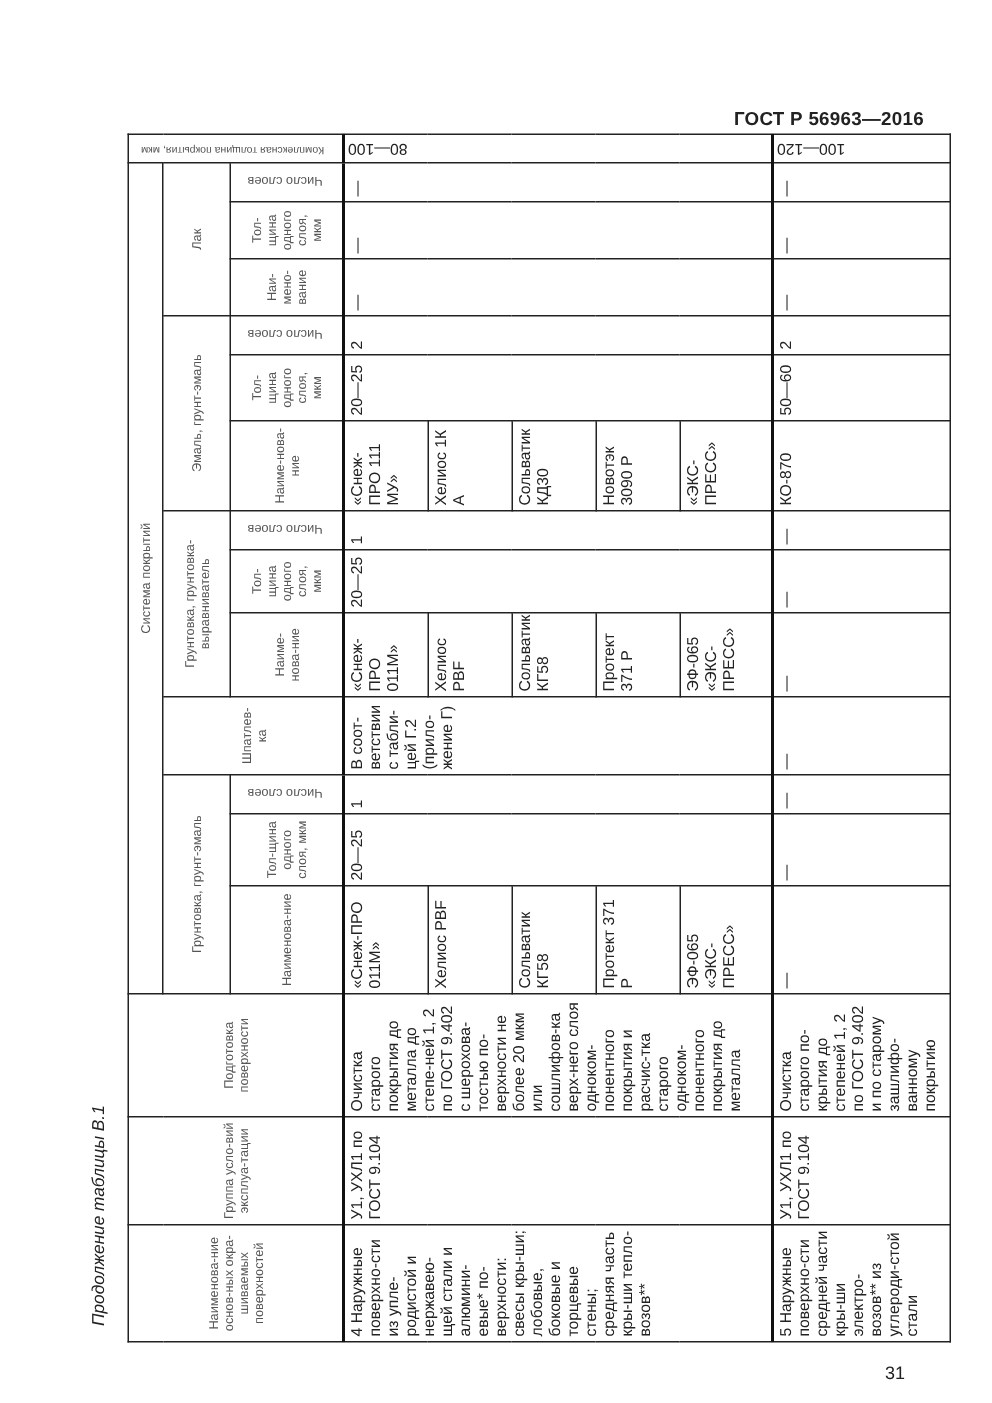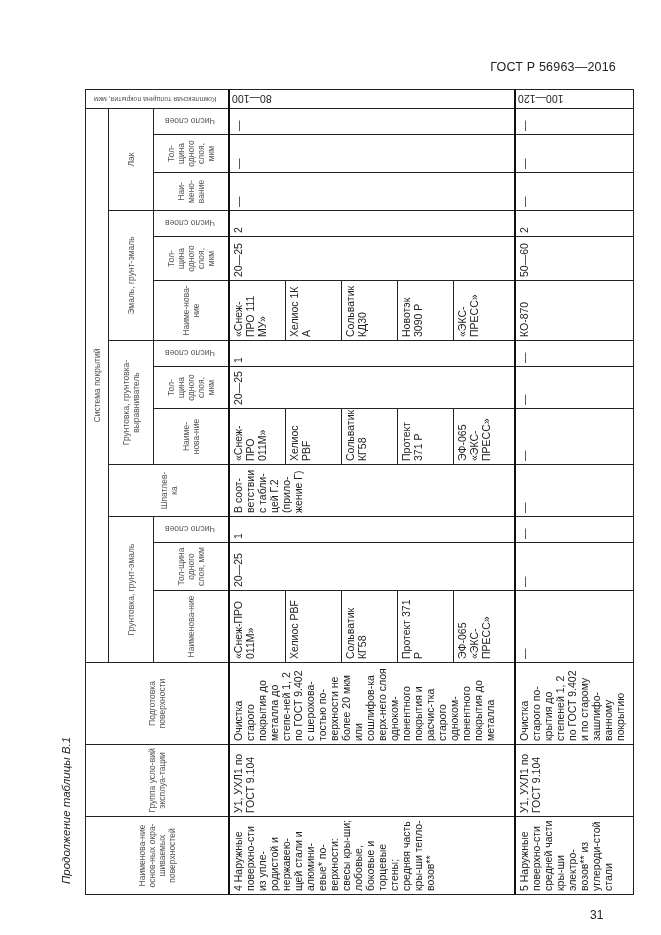--- a/index.html
+++ b/index.html
@@ -1,18 +1,18 @@
 <!DOCTYPE html>
 <html><head>
 <meta charset="utf-8">
 <style>
   html, body { margin:0; padding:0; background:#fff; }
   body { width:661px; height:935px; position:relative; overflow:hidden;
          font-family:"Liberation Sans", sans-serif; color:#222; }
-  .doc-code { position:absolute; top:60px; right:45px; font-weight:normal; font-size:12.5px; letter-spacing:0.2px;text-align:center; }
+  .doc-code { position:absolute; top:72px; right:45px; font-weight:bold; font-size:12.5px; letter-spacing:0.2px;text-align:center; }
   .page-num { position:absolute; top:908px; left:590px; font-size:12px; }
   .caption { position:absolute; left:60px; top:884px; transform-origin:0 0; transform:rotate(-90deg);
              font-style:italic; font-size:11.5px; white-space:nowrap; }
   
   .rot { position:absolute; left:85px; top:895px; width:805px; height:540px;
          transform-origin:0 0; transform:rotate(-90deg); }
   table { border-collapse:collapse; width:805px; table-layout:fixed; font-size:10.5px; line-height:12px; }
   td, th { border:1px solid #222; vertical-align:top; padding:2px 3px; text-align:left; font-weight:normal; }
   th { color:#555; font-size:8.5px; line-height:10px; text-align:center; vertical-align:middle; }
   thead tr.r1 th { height:18px; }

